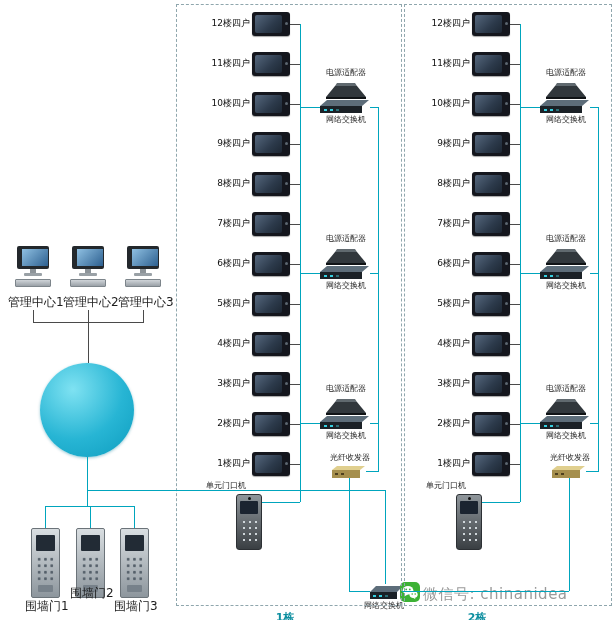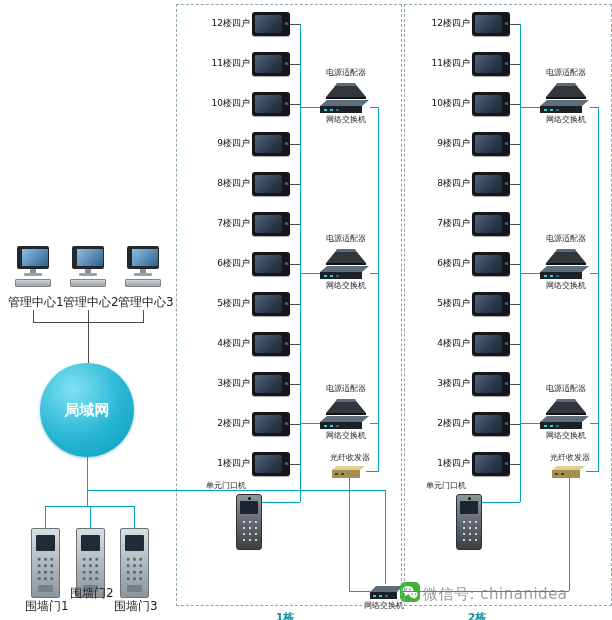--- a/index.html
+++ b/index.html
@@ -65,21 +65,20 @@
       </div>
     <div class="neck"></div>
     <div class="base"></div>
     <div class="kb"></div>
   </div>
   <div class="lbl f9" style="left:8px;top:297px;width:50px">管理中心1</div>
   <div class="lbl f9" style="left:63px;top:297px;width:50px">管理中心2</div>
   <div class="lbl f9" style="left:118px;top:297px;width:50px">管理中心3</div>
 
   <div class="circle">
-    <span>局域网</span>
   </div>
 
   <div class="gate abs" style="left:31px;top:528px">
     <div class="scr"></div>
     <div class="pad"></div>
     <div class="spk"></div>
   </div>
   <div class="gate abs" style="left:76px;top:528px">
     <div class="scr"></div>
     <div class="pad"></div>

